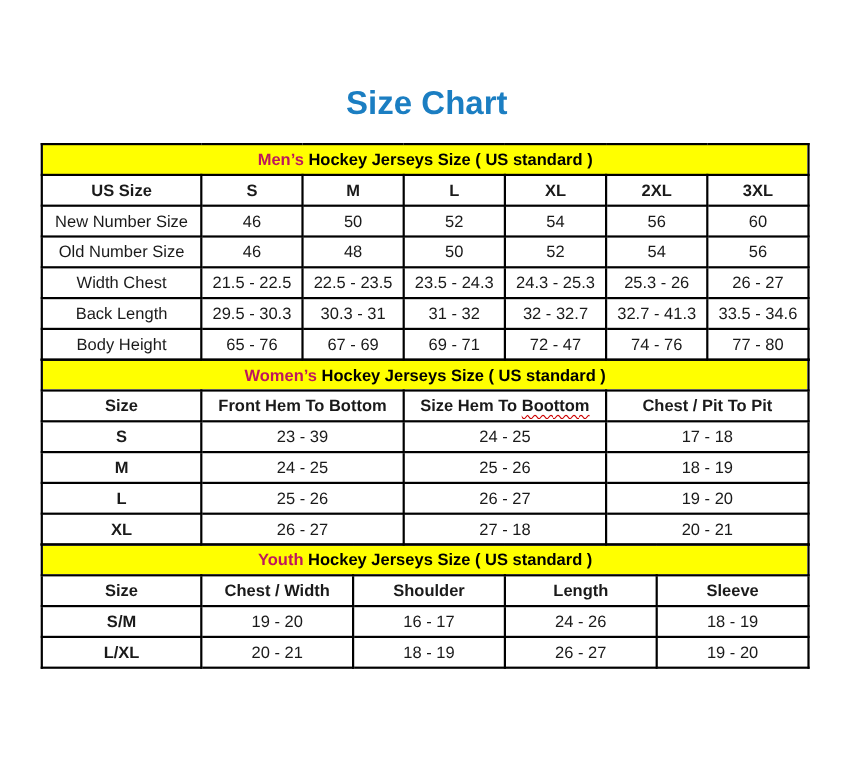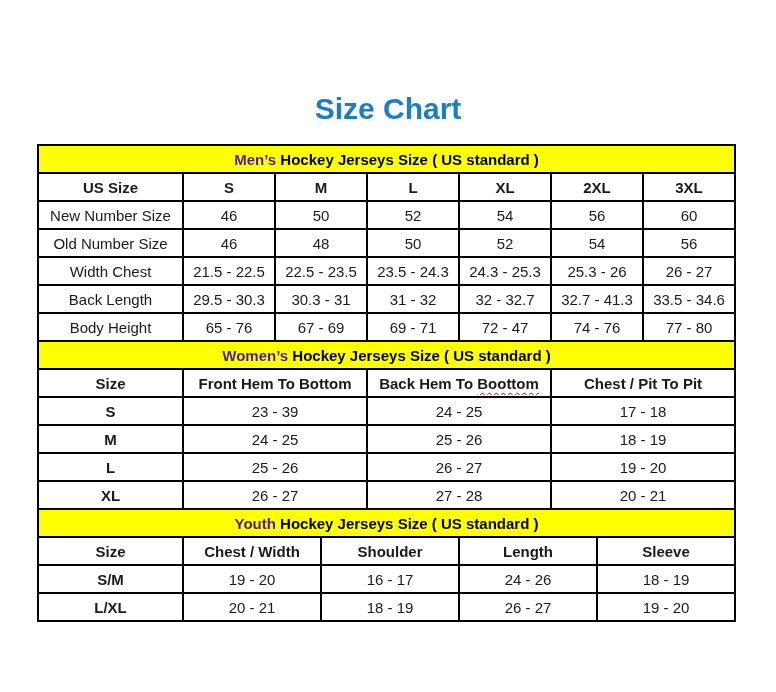--- a/index.html
+++ b/index.html
@@ -6,21 +6,21 @@
     margin: 0;
     padding: 0;
     background: #ffffff;
     width: 776px;
     height: 692px;
     overflow: hidden;
     font-family: "Liberation Sans", sans-serif;
     color: #1a1a1a;
   }
   .page-title {
-    margin: 16px;
+    margin: 2px;
     padding-top: 76px;
     text-align: center;
     font-size: 30px;
     font-weight: bold;
     color: #1b7ec2;
     letter-spacing: 0px;
   }
   .size-tables {
     margin: 18px 0 0 37px;
     width: 697px;
@@ -43,21 +43,21 @@
     overflow: hidden;
     white-space: nowrap;
   }
   .section-cell {
     background: #ffff00;
     height: 33px;
     font-size: 17px;
     font-weight: bold;
     color: #000000;
   }
-  .accent { color: #4c1d95; }
+  .accent { color: #be185d; }
   .col-h { font-weight: bold; border-radius: 11px; }
   .row-label { font-weight: normal; border-radius: 10px; }
   .size-label { font-weight: bold; }
   .val { font-weight: normal; }
   .squiggle {
     text-decoration: underline;
     text-decoration-style: wavy;
     text-decoration-color: #cc0000;
     text-decoration-thickness: 1px;
     text-underline-offset: 3px;
@@ -155,21 +155,21 @@
         <col class="women-col-size">
         <col class="women-col-size">
     </colgroup>
     <tbody>
         <tr>
       <td class="section-cell" colspan="4"><span class="accent">Women’s</span><span> Hockey Jerseys Size ( US standard )</span></td>
     </tr>
     <tr>
       <th class="col-h">Size</th>
       <th class="col-h">Front Hem To Bottom</th>
-      <th class="col-h"><span>Back Hem To </span><span class="squiggle">Boottom</span></th>
+      <th class="col-h"><span>Size Hem To </span><span class="squiggle">Boottom</span></th>
       <th class="col-h">Chest / Pit To Pit</th>
     </tr>
     <tr>
       <td class="size-label">S</td>
       <td class="val">23 - 39</td>
       <td class="val">24 - 25</td>
       <td class="val">17 - 18</td>
     </tr>
     <tr>
       <td class="size-label">M</td>
@@ -179,21 +179,21 @@
     </tr>
     <tr>
       <td class="size-label">L</td>
       <td class="val">25 - 26</td>
       <td class="val">26 - 27</td>
       <td class="val">19 - 20</td>
     </tr>
     <tr>
       <td class="size-label">XL</td>
       <td class="val">26 - 27</td>
-      <td class="val">27 - 28</td>
+      <td class="val">27 - 18</td>
       <td class="val">20 - 21</td>
     </tr>
   </tbody>
     </table>
 
   <table class="size-table">
     <colgroup>
       <col class="youth-col-label">
         <col class="youth-col-size">
         <col class="youth-col-size">

